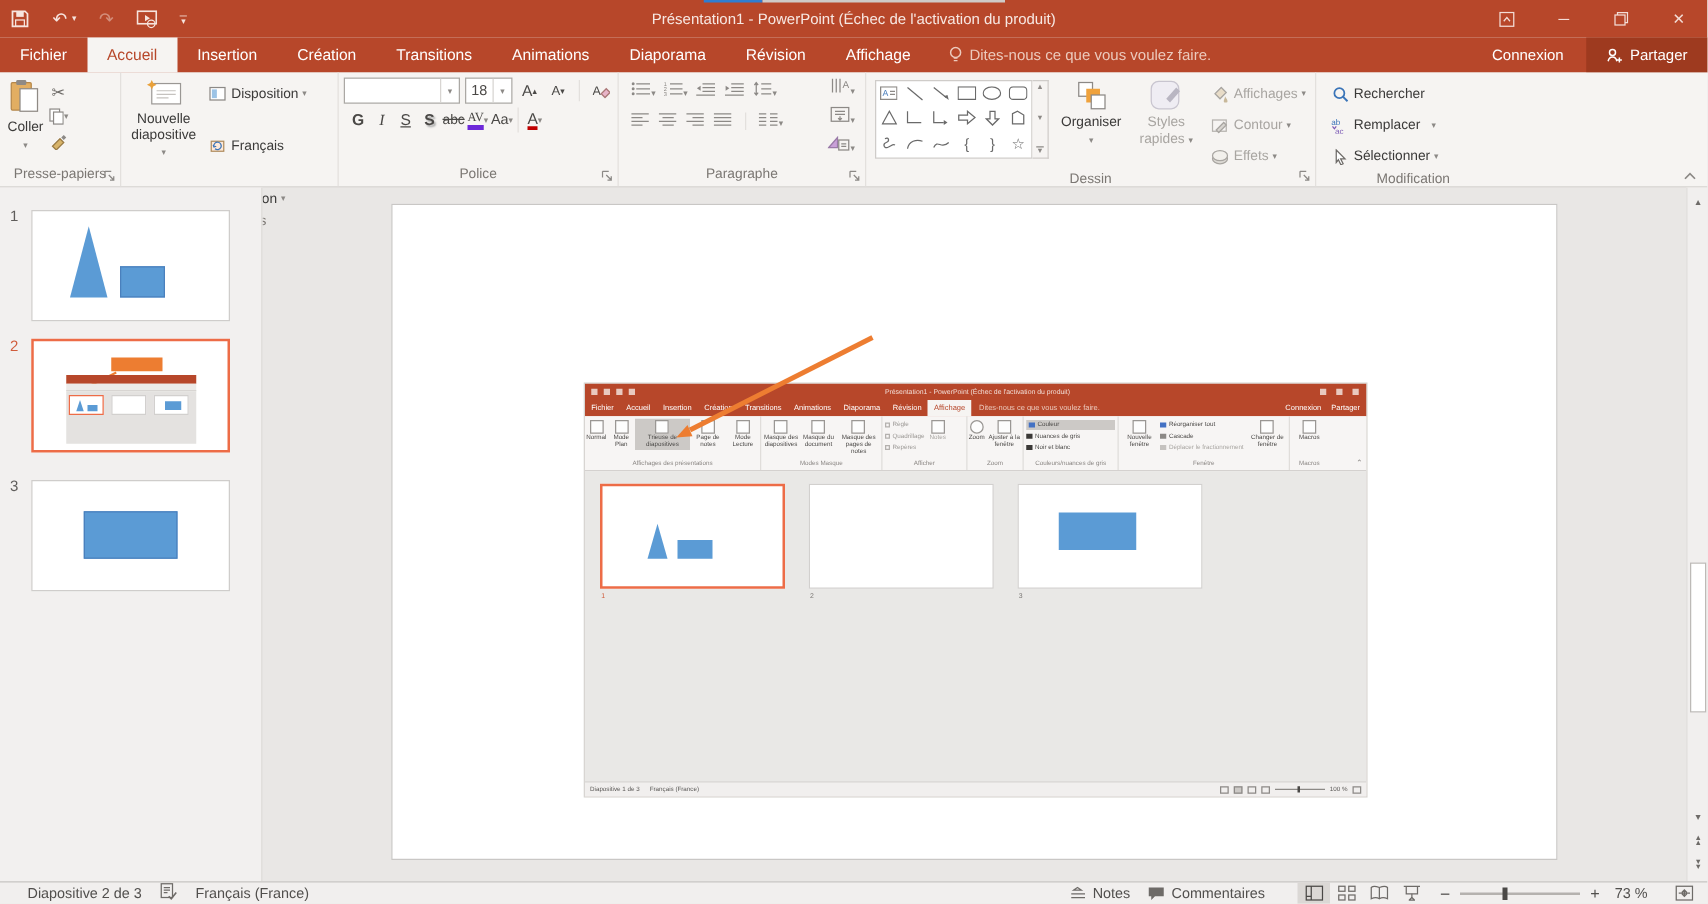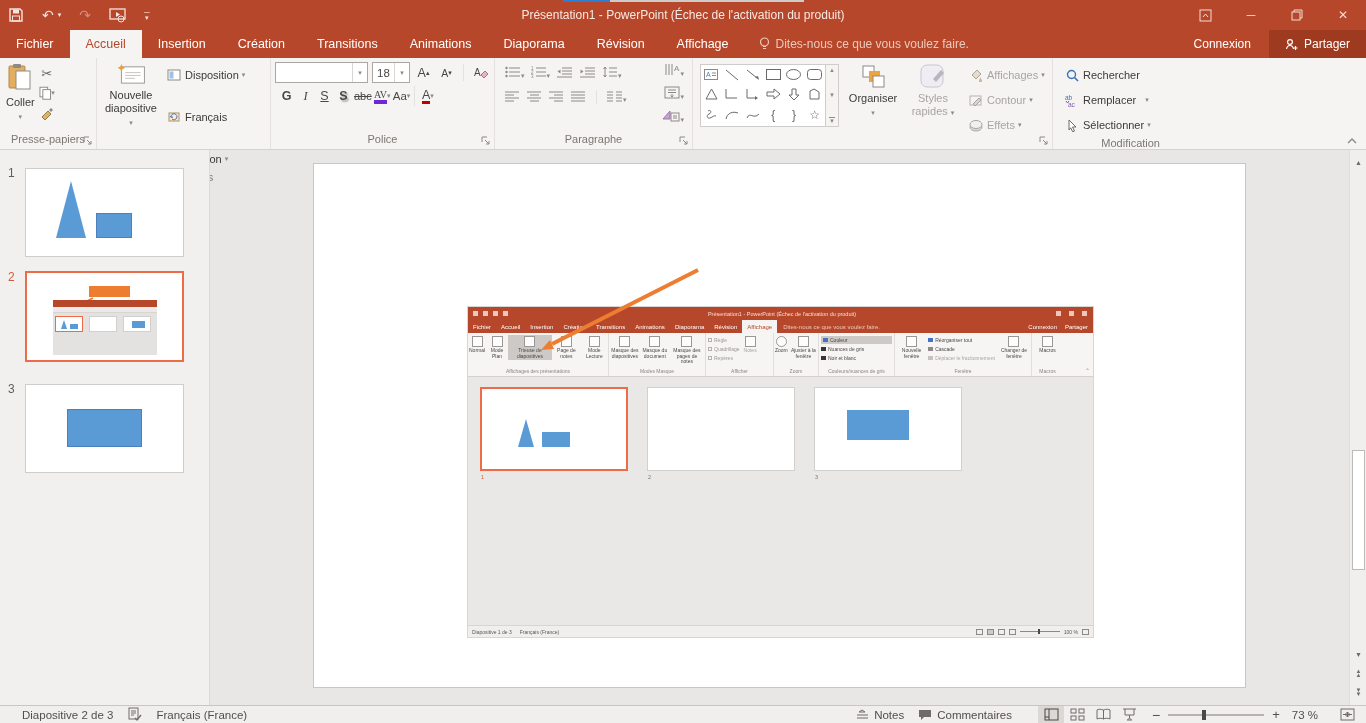--- a/index.html
+++ b/index.html
@@ -489,20 +489,21 @@
                 <svg width="14" height="13" viewBox="0 0 14 13">
                   <ellipse cx="7" cy="8" rx="6" ry="4" fill="#dcd9d4" stroke="#a8a5a1"></ellipse>
                   <ellipse cx="7" cy="5.5" rx="6" ry="4" fill="#f2f0ec" stroke="#a8a5a1"></ellipse>
                 </svg>
               </span>
               <span>Effets</span> 
               <span class="dd">▾</span>
             </div>
         </div>
       </div>
+      <div class="grplabel">Dessin</div>
       <svg class="launcher" viewBox="0 0 10 10">
           <path d="M1 1v5M1 1h5M4 4l4 4M8 5v3h-3" fill="none" stroke="#8c8986"></path>
         </svg>
     </div>
 
     <div class="grp" style="width:110px;">
       <div style="display:flex;flex-direction:column;gap:3px;padding:3px 0 0 6px;">
         <div class="sbtn">
             <span class="sicon">
               <svg width="13" height="13" viewBox="0 0 13 13">

